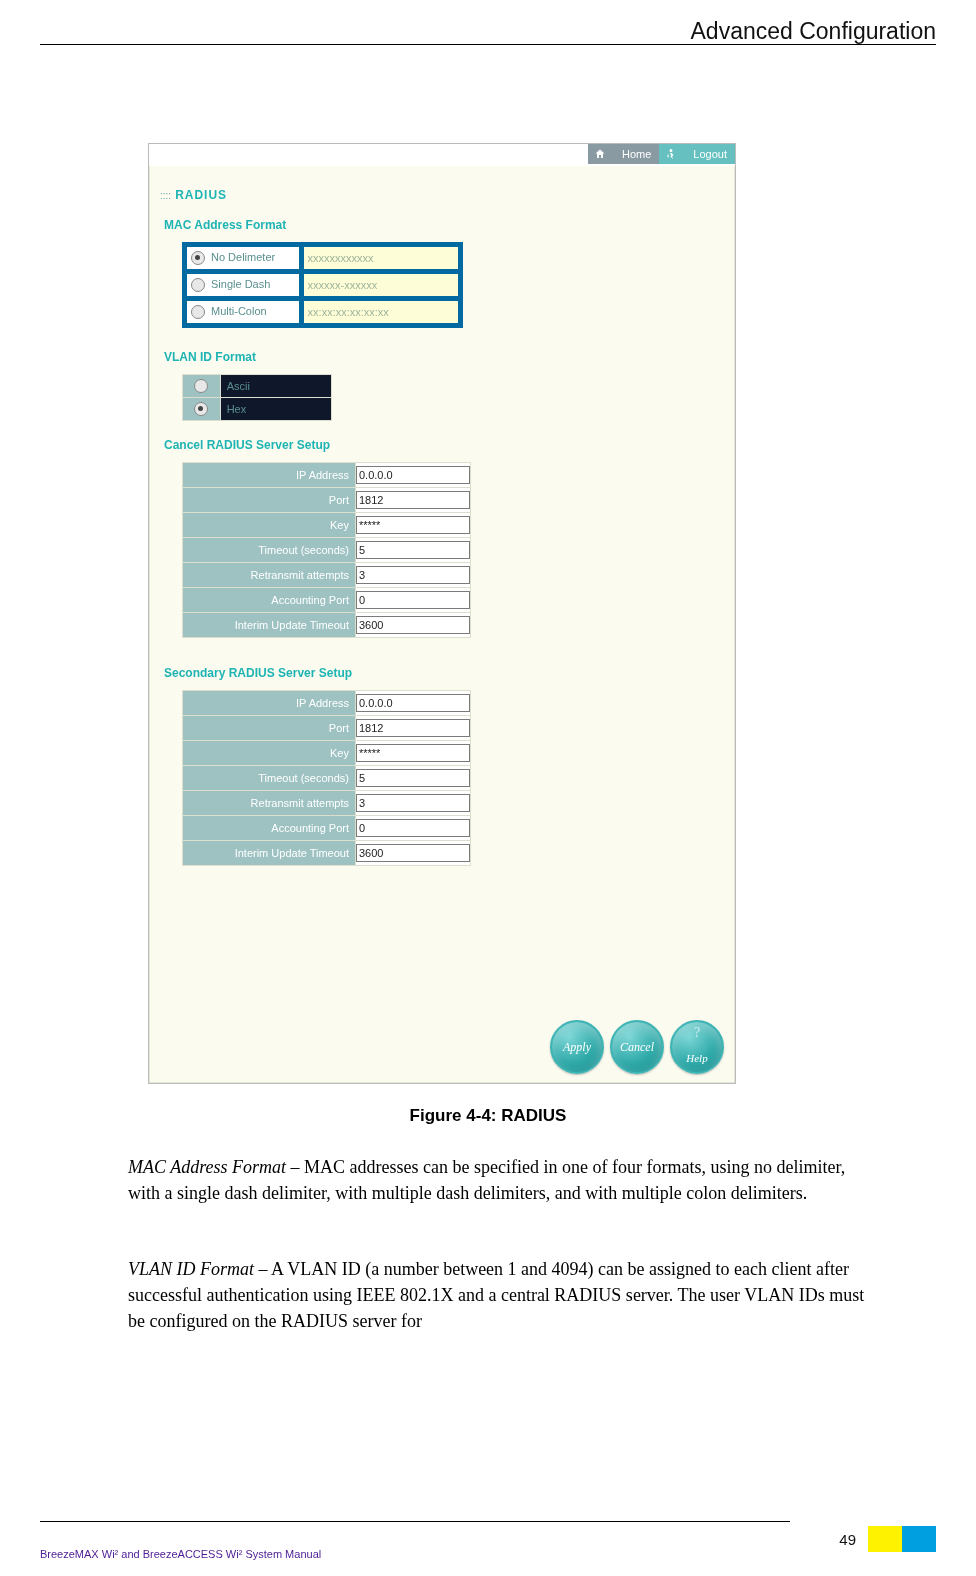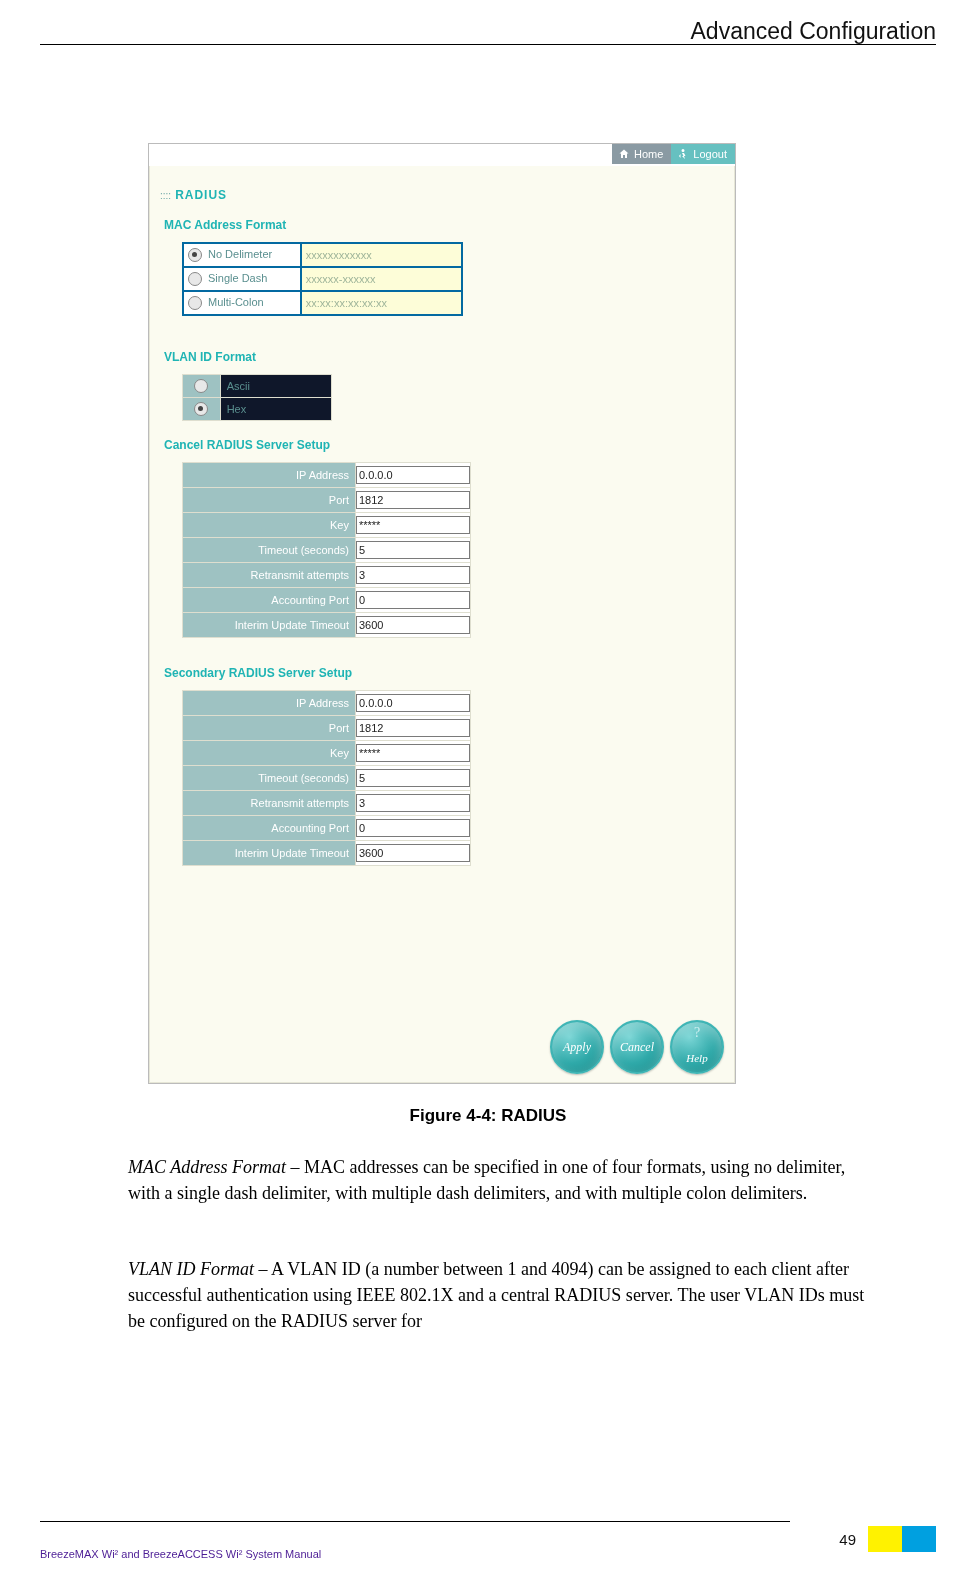--- a/index.html
+++ b/index.html
@@ -2,31 +2,31 @@
 <html><head>
 <meta charset="utf-8">
 <style>
   html,body{margin:0;padding:0;background:#fff;font-family:Arial,Helvetica,sans-serif;color:#000}
   .page{width:976px;height:1576px;position:relative;margin:0 auto;background:#fff}
   .header-right{position:absolute;top:18px;right:40px;font-size:23px;color:#111}
   .header-rule{position:absolute;top:44px;left:40px;right:40px;border-top:1.5px solid #000}
   
   .shot{position:absolute;left:148px;top:143px;width:586px;height:939px;background:#fff;border:1px solid #bbb}
   .topbar{position:absolute;top:0;right:0;height:20px;display:flex}
-  .homebtn,.logoutbtn{height:20px;display:flex;align-items:center;color:#fff;font-size:11px;padding:0 8px 0 6px;gap:4px}
+  .homebtn,.logoutbtn{height:20px;display:flex;align-items:center;color:#fff;font-size:11px;padding:0 8px 0 6px;gap:16px}
   .homebtn{background:#8a9aa3}
   .logoutbtn{background:#66c0c0}
   .homebtn svg,.logoutbtn svg{width:12px;height:12px;fill:#fff}
   .panel-body{position:absolute;top:22px;left:0;right:0;bottom:0;background:#fbfbf0;border:1px solid #e6e6d6;border-top:none}
   .radius-title{position:absolute;left:10px;top:22px;display:flex;align-items:center;font-size:12px;letter-spacing:1px}
   .radius-title .dots{color:#6ea6a6;font-size:10px;letter-spacing:0;margin-right:4px}
   .radius-title .word{color:#1fb4b4;font-weight:bold}
   .section-h{color:#1fb4b4;font-weight:bold;font-size:12px;position:absolute}
   .mac-table{position:absolute;left:32px;top:76px;width:281px;border-collapse:collapse;font-size:11px}
-  .mac-table td{border:2px solid #0369a1;height:22px;padding:0 4px}
+  .mac-table td{border:5px solid #0369a1;height:22px;padding:0 4px}
   .mac-table td.l{background:#fff;color:#5a8f8f;width:118px}
   .mac-table td.r{background:#fdfdd8;color:#9fb59a;width:163px}
   .mac-table td.r.sel{background:#fdfdd8}
   .radio{display:inline-block;width:12px;height:12px;border:1px solid #888;border-radius:50%;background:#e8e8e8;vertical-align:middle;margin-right:6px;position:relative}
   .radio.checked::after{content:"";position:absolute;left:2.5px;top:2.5px;width:5px;height:5px;border-radius:50%;background:#444}
   .vlan-table{position:absolute;left:32px;top:208px;width:150px;border-collapse:collapse;font-size:11px}
   .vlan-table td{border:1px solid #dedecf;height:22px;padding:0 6px}
   .vlan-table td.l{background:#9ec2c2;width:28px;text-align:center}
   .vlan-table td.l .radio{margin:0}
   .vlan-table td.r{background:#0f172a;color:#5a8f8f;width:122px}

